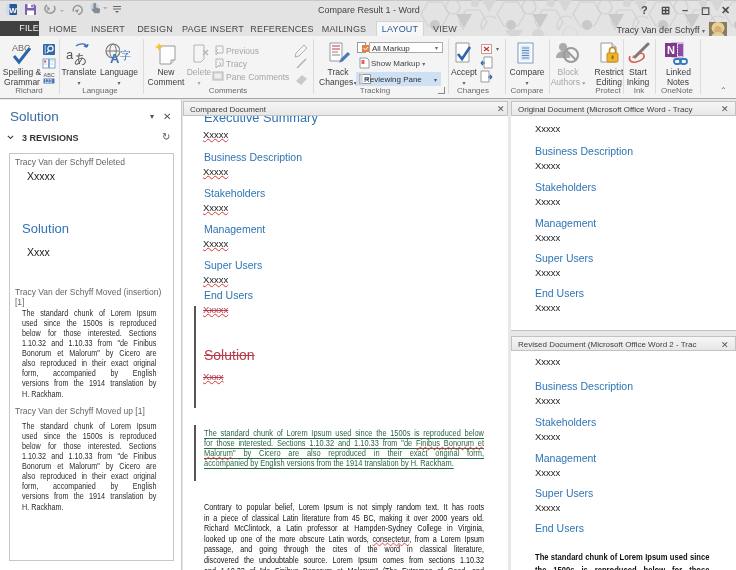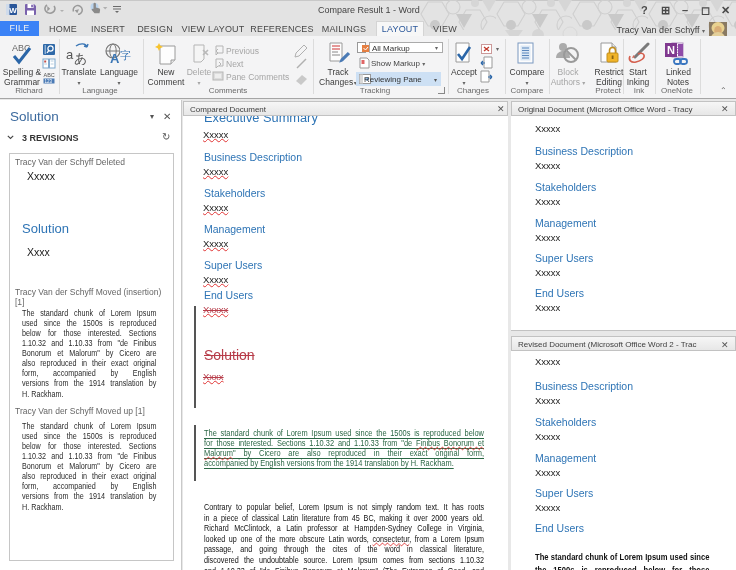--- a/index.html
+++ b/index.html
@@ -8,21 +8,21 @@
 .abs { position:absolute; }
 
 
 #titlebar { left:0; top:0; width:736px; height:20px; background:#e3e3e3; border-top:1px solid #c8c8c8; }
 #tabrow { left:0; top:20px; width:736px; height:16px; background:#e3e3e3; }
 #title-text { left:318px; top:5px; font-size:9px; color:#444; }
 .winbtn { top:4px; font-size:11px; color:#4a4a4a; font-weight:bold; }
 
 
 .tab { top:22px; height:14px; white-space:nowrap; font-size:9px; color:#484848; text-align:center; line-height:14px; letter-spacing:0.2px; }
-#tab-file { left:0; top:21px; width:39px; height:15px; background:#3b82f6; color:#f0f0f0; }
+#tab-file { left:0; top:21px; width:39px; height:15px; background:#404040; color:#f0f0f0;text-align:right; }
 #tab-review { left:376px; top:21px; width:48px; height:15px; background:#f7f7f7; color:#2b579a; border:1px solid #d4d4d4; border-bottom:none; }
 #username { right:31px; top:25px; font-size:9px; color:#3c3c3c; }
 #userphoto { right:9px; top:22px; width:18px; height:17px; overflow:hidden; }
 
 
 #ribbon { left:0; top:36px; width:736px; height:63px; background:#f4f4f5; border-bottom:1px solid #a5a5a5; }
 .glabel { position:absolute; top:86px; font-size:8px; color:#6a6a6a; text-align:center; }
 .btext { position:absolute; font-size:8.5px; color:#3c3c3c; text-align:center; line-height:10px; }
 .gray { color:#a6a6a6 !important; }
 .dd { font-size:6px; color:#666; }
@@ -123,21 +123,21 @@
 <div class="abs winbtn" style="left:641px;">?</div>
 <div class="abs winbtn" style="left:661px;">⊞</div>
 <div class="abs winbtn" style="left:682px;">–</div>
 <div class="abs winbtn" style="left:701px;">◻</div>
 <div class="abs winbtn" style="left:721px;">✕</div>
 
 <div id="tab-file" class="abs tab">FILE</div>
 <div class="abs tab" style="left:44px;width:38px">HOME</div>
 <div class="abs tab" style="left:88px;width:40px">INSERT</div>
 <div class="abs tab" style="left:134px;width:42px">DESIGN</div>
-<div class="abs tab" style="left:180px;width:66px">VIEW LAYOUT</div>
+<div class="abs tab" style="left:180px;width:66px">PAGE INSERT</div>
 <div class="abs tab" style="left:250px;width:64px">REFERENCES</div>
 <div class="abs tab" style="left:318px;width:52px">MAILINGS</div>
 <div id="tab-review" class="abs tab">LAYOUT</div>
 <div class="abs tab" style="left:428px;width:34px">VIEW</div>
 <div id="username" class="abs">Tracy Van der Schyff <span style="font-size:6px;color:#666">▾</span></div>
 <svg id="userphoto" class="abs" viewBox="0 0 18 17">
 <rect width="18" height="17" fill="#8a7a62"></rect>
 <ellipse cx="9" cy="6" rx="6.5" ry="6" fill="#e9d290"></ellipse>
 <ellipse cx="9" cy="8.5" rx="3.8" ry="4.5" fill="#d9ad76"></ellipse>
 <ellipse cx="9" cy="16" rx="7" ry="6" fill="#e3cf9a"></ellipse>
@@ -222,21 +222,21 @@
 <div class="btext dd gray" style="left:178px;top:78px;width:42px">▾</div>
 <svg class="abs" style="left:213px;top:45px" width="11" height="10" viewBox="0 0 11 10">
       <path d="M3 1 h7 v7 h-5 l-2 2 v-2 h0 z" fill="none" stroke="#b5b5b5"></path>
       <path d="M5 4 l-2 2 2 2" stroke="#b5b5b5" fill="none"></path>
     </svg>
 <div class="btext gray" style="left:226px;top:46px;width:60px;text-align:left">Previous</div>
 <svg class="abs" style="left:213px;top:58px" width="11" height="10" viewBox="0 0 11 10">
       <path d="M3 1 h7 v7 h-5 l-2 2 v-2 h0 z" fill="none" stroke="#b5b5b5"></path>
       <path d="M6 4 l2 2 -2 2" stroke="#b5b5b5" fill="none"></path>
     </svg>
-<div class="btext gray" style="left:226px;top:59px;width:60px;text-align:left">Next</div>
+<div class="btext gray" style="left:226px;top:59px;width:60px;text-align:left">Tracy</div>
 <svg class="abs" style="left:212px;top:71px" width="12" height="11" viewBox="0 0 12 11">
       <rect x="1" y="1" width="10" height="8" fill="#ddd" stroke="#b5b5b5"></rect>
       <line x1="3" y1="4" x2="9" y2="4" stroke="#fff"></line>
       <line x1="3" y1="6" x2="9" y2="6" stroke="#fff"></line>
     </svg>
 <div class="btext gray" style="left:226px;top:72px;width:80px;text-align:left">Pane Comments</div>
 <svg class="abs" style="left:294px;top:43px" width="16" height="44" viewBox="0 0 16 44">
 <path d="M2 10 l8-8 3 3 -8 8 -4 1 z" fill="none" stroke="#b0b0b0"></path>
 <line x1="3" y1="25" x2="12" y2="16" stroke="#b0b0b0" stroke-width="1.5"></line>
 <path d="M2 38 l6-6 5 4 -6 6 z" fill="#c9c9c9"></path>

